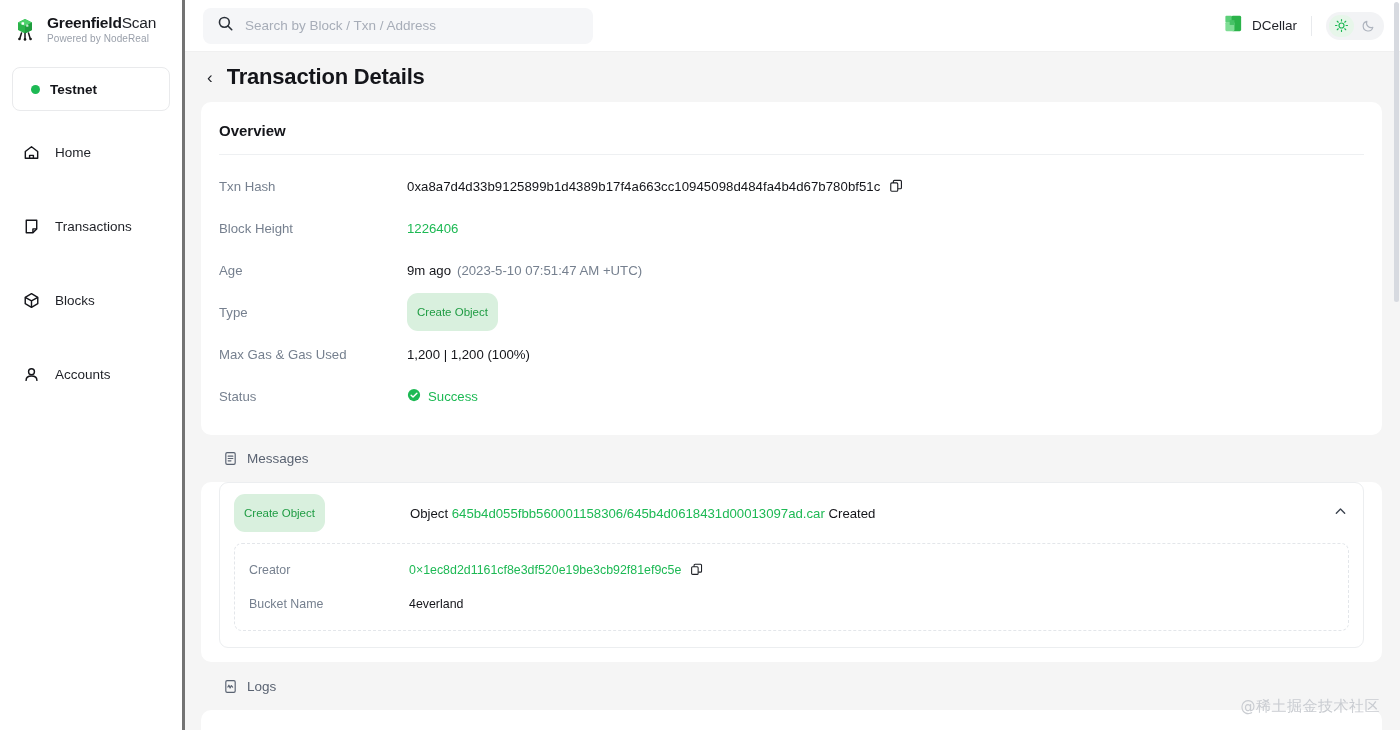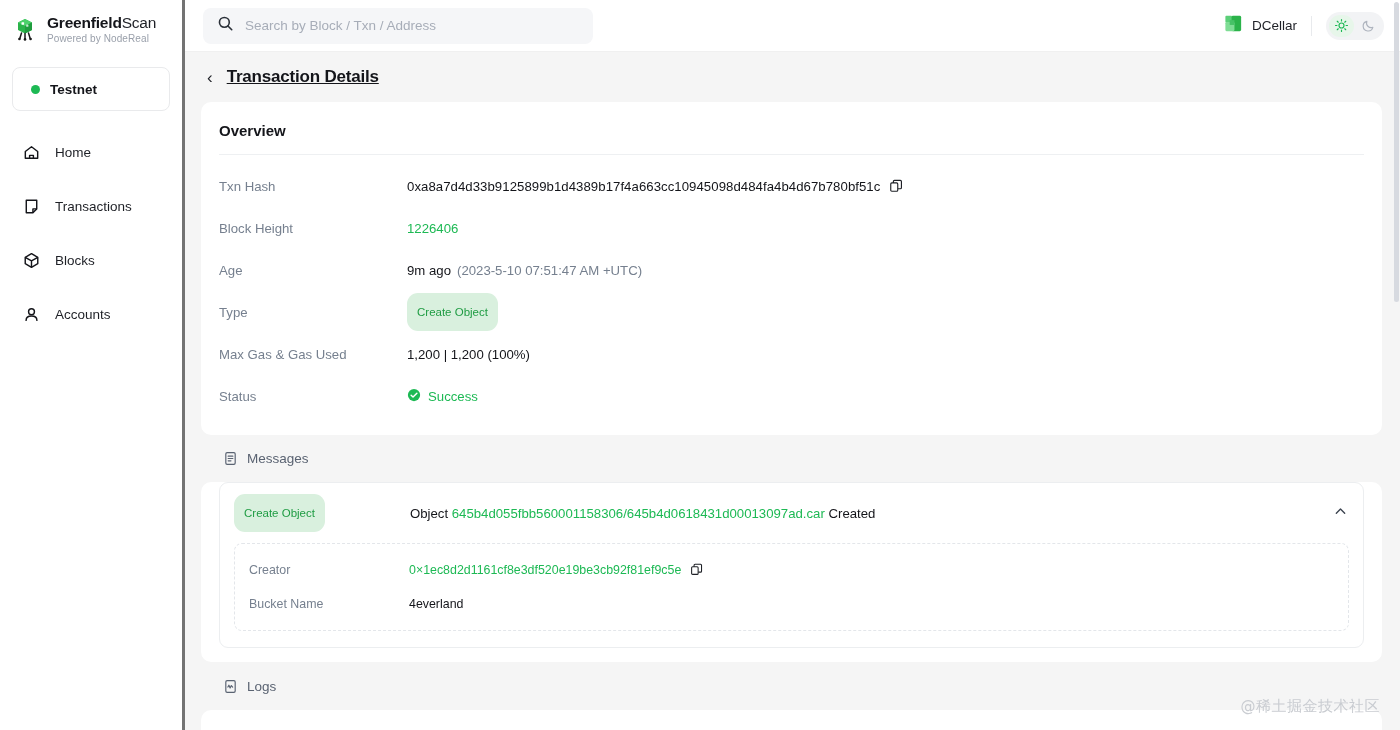--- a/index.html
+++ b/index.html
@@ -24,21 +24,21 @@
   .brand-title .light { font-weight: 400; color: #1e2026; }
   .brand-sub { font-size: 10px; color: #9aa0ab; margin-top: 2px; letter-spacing: 0.1px; }
 
   .net-chip {
     margin: 23px 12px 0 12px; height: 44px; border: 1px solid #e9eaec; border-radius: 8px;
     display: flex; align-items: center; gap: 10px; padding-left: 18px; background: #fff;
   }
   .net-dot { width: 9px; height: 9px; border-radius: 50%; background: #1db954; flex: 0 0 9px; }
   .net-label { font-size: 13.5px; font-weight: 700; color: #14151a; }
 
-  .nav { margin-top: 22px; display: flex; flex-direction: column; }
+  .nav { margin-top: 22px; display: flex; flex-direction: column; gap: 20px; }
   .nav-item {
     height: 38px; display: flex; align-items: center; gap: 14px;
     padding-left: 22px; margin-bottom: 16px; cursor: pointer;
   }
   .nav-item .ico { width: 19px; height: 19px; flex: 0 0 19px; display: flex; align-items: center; justify-content: center; }
   .nav-label { font-size: 13.5px; color: #1e2026; }
 
   
   .main { flex: 1 1 auto; height: 730px; display: flex; flex-direction: column; background: #f5f5f5; position: relative; }
 
@@ -61,21 +61,21 @@
   .vsep { width: 1px; height: 20px; background: #e8eaed; }
   .theme-toggle {
     width: 58px; height: 28px; border-radius: 14px; background: #f2f3f5;
     display: flex; align-items: center; padding: 0 3px; gap: 2px;
   }
   .theme-btn { width: 26px; height: 22px; display: flex; align-items: center; justify-content: center; border-radius: 11px; cursor: pointer; }
   .theme-btn.active { background: #e7f6ea; }
 
   .page-head { height: 50px; display: flex; align-items: center; gap: 14px; padding: 0 0 0 22px; flex: 0 0 50px; }
   .back-chev { font-size: 17px; color: #1e2026; cursor: pointer; line-height: 1; }
-  .page-title { font-size: 17px; font-weight: 700; color: #14151a; letter-spacing: -0.2px; text-decoration: underline; }
+  .page-title { font-size: 22px; font-weight: 700; color: #14151a; letter-spacing: -0.2px; }
 
   .scroll { flex: 1 1 auto; overflow: hidden; padding: 0 18px 0 16px; }
 
   .card { background: #ffffff; border-radius: 10px; }
   .card-title { font-size: 15px; font-weight: 700; color: #14151a; padding: 20px 0 15px 18px; }
   .card-divider { height: 1px; background: #eef0f2; margin: 0 18px; }
 
   .row { display: flex; align-items: center; min-height: 42px; padding-left: 18px; }
   .row-label { width: 188px; flex: 0 0 188px; font-size: 13.2px; color: #76808f; }
   .row-val { font-size: 13.2px; color: #14151a; display: flex; align-items: center; gap: 9px; }

